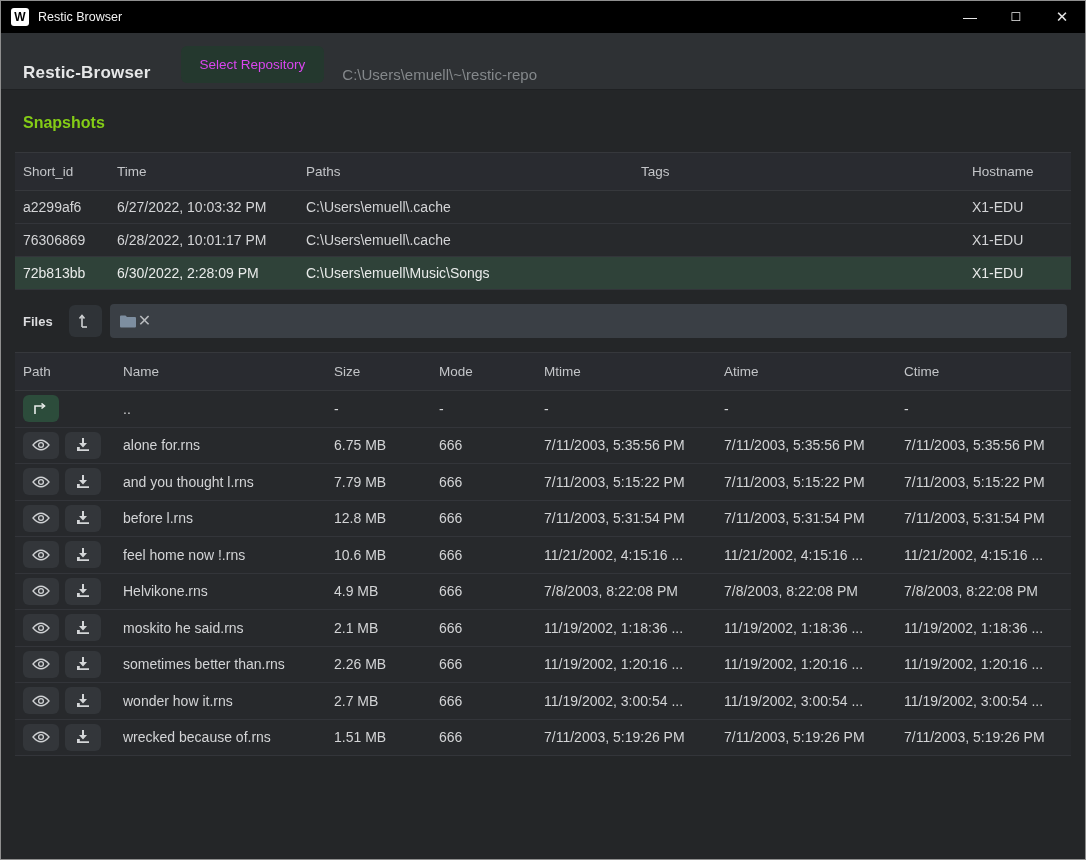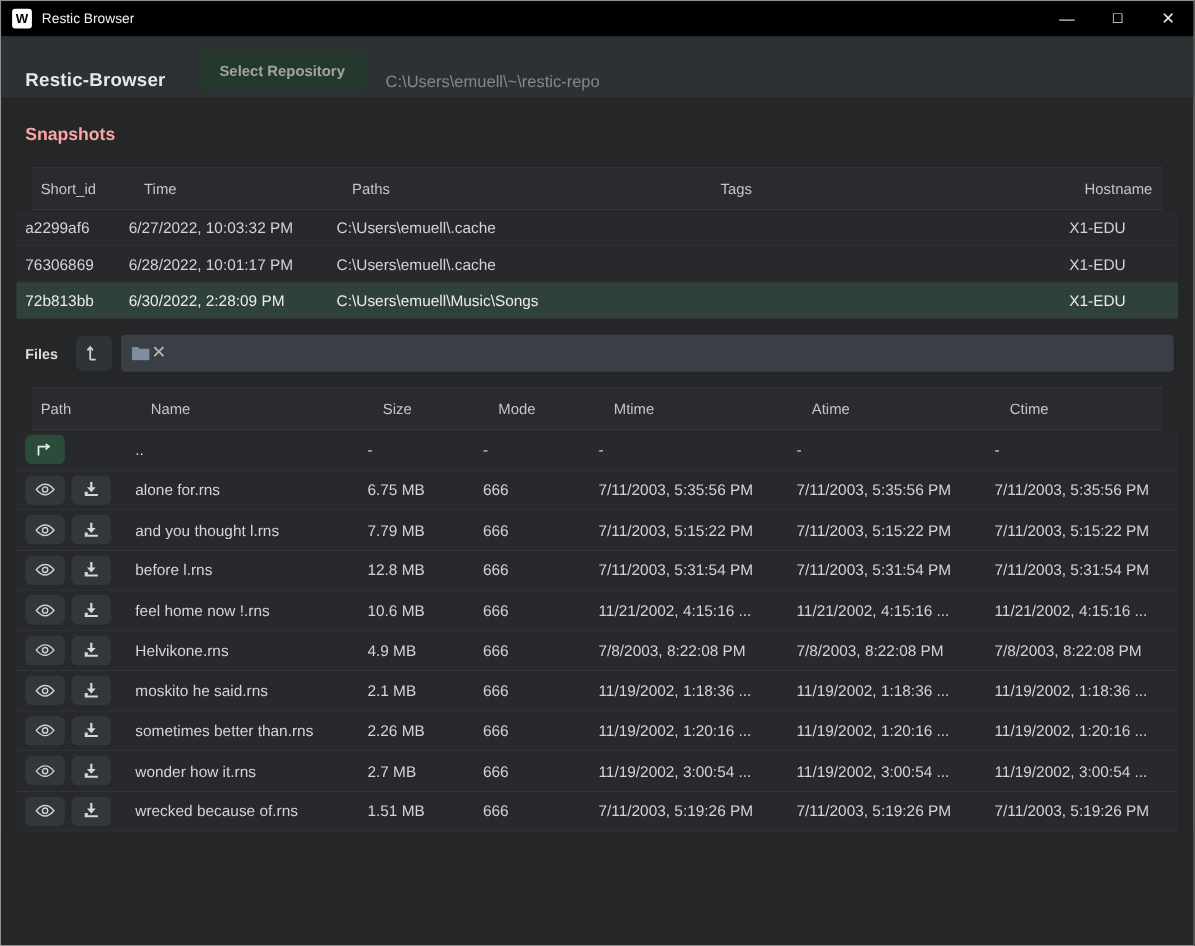--- a/index.html
+++ b/index.html
@@ -23,31 +23,31 @@
   }
   .win-btn.max{font-size:12px;}
   .win-btn.close{font-size:15px;}
   
   .appheader{
     height:57px;background:#2e3134;display:flex;align-items:flex-end;flex:none;
     padding:6px 22px;border-bottom:1px solid #1f2123;
   }
   .appheader .brand{font-size:17px;font-weight:bold;color:#e6e7e8;letter-spacing:.2px;}
   .btn-repo{
-    margin-left:30px;background:#24382e;color:#a3a3a3;border:none;border-radius:6px;
-    font-size:13.5px;font-weight:bold;padding:11px 19px;cursor:pointer;
+    margin-left:30px;background:#24382e;color:#d946ef;border:none;border-radius:6px;
+    font-size:13.5px;font-weight:normal;padding:11px 19px;cursor:pointer;
   }
   .repo-path{margin-left:18px;color:#84888b;font-size:15px;}
   
-  .section-title{font-size:16px;font-weight:bold;color:#fca5a5;padding:24px 22px 20px 22px;}
+  .section-title{font-size:16px;font-weight:bold;color:#84cc16;padding:24px 22px 20px 22px;}
   
   .thead{
     background:#292b30;border-top:1px solid #36383c;border-bottom:1px solid #36383c;
     display:flex;align-items:center;color:#c3c5c8;font-size:13.5px;
-    margin:0 28px;
+    margin:0 14px;
   }
   .thead .cell{padding:11px 8px;}
   .tbody{margin:0 14px;}
   .row{display:flex;align-items:center;background:#27292c;border-bottom:1px solid #33353a;
        color:#d3d4d6;font-size:14px;}
   .row .cell{padding:0 8px;white-space:nowrap;overflow:hidden;text-overflow:ellipsis;}
   
   .s-row{height:33px;cursor:pointer;}
   .s-row.selected{background:#2f4239;color:#e9ebea;}
   .c-shortid{width:94px;flex:none;}

